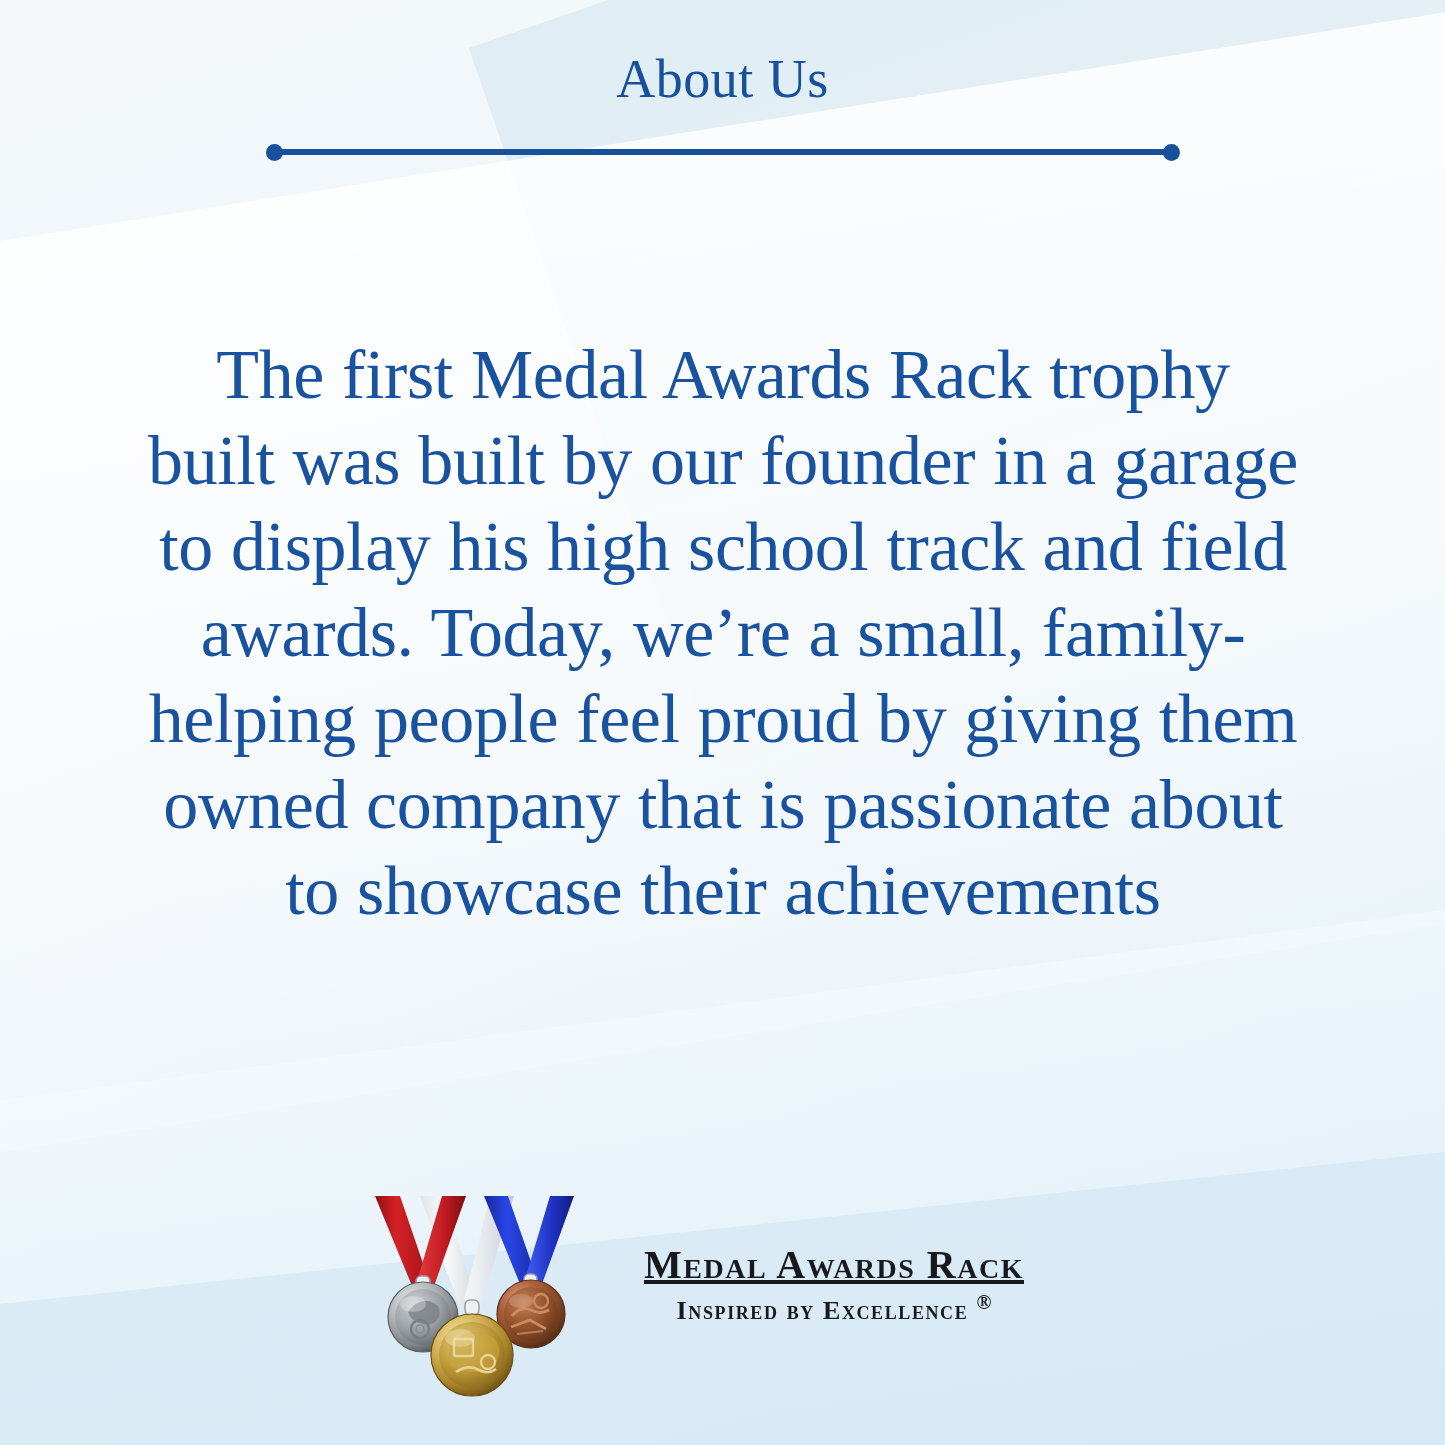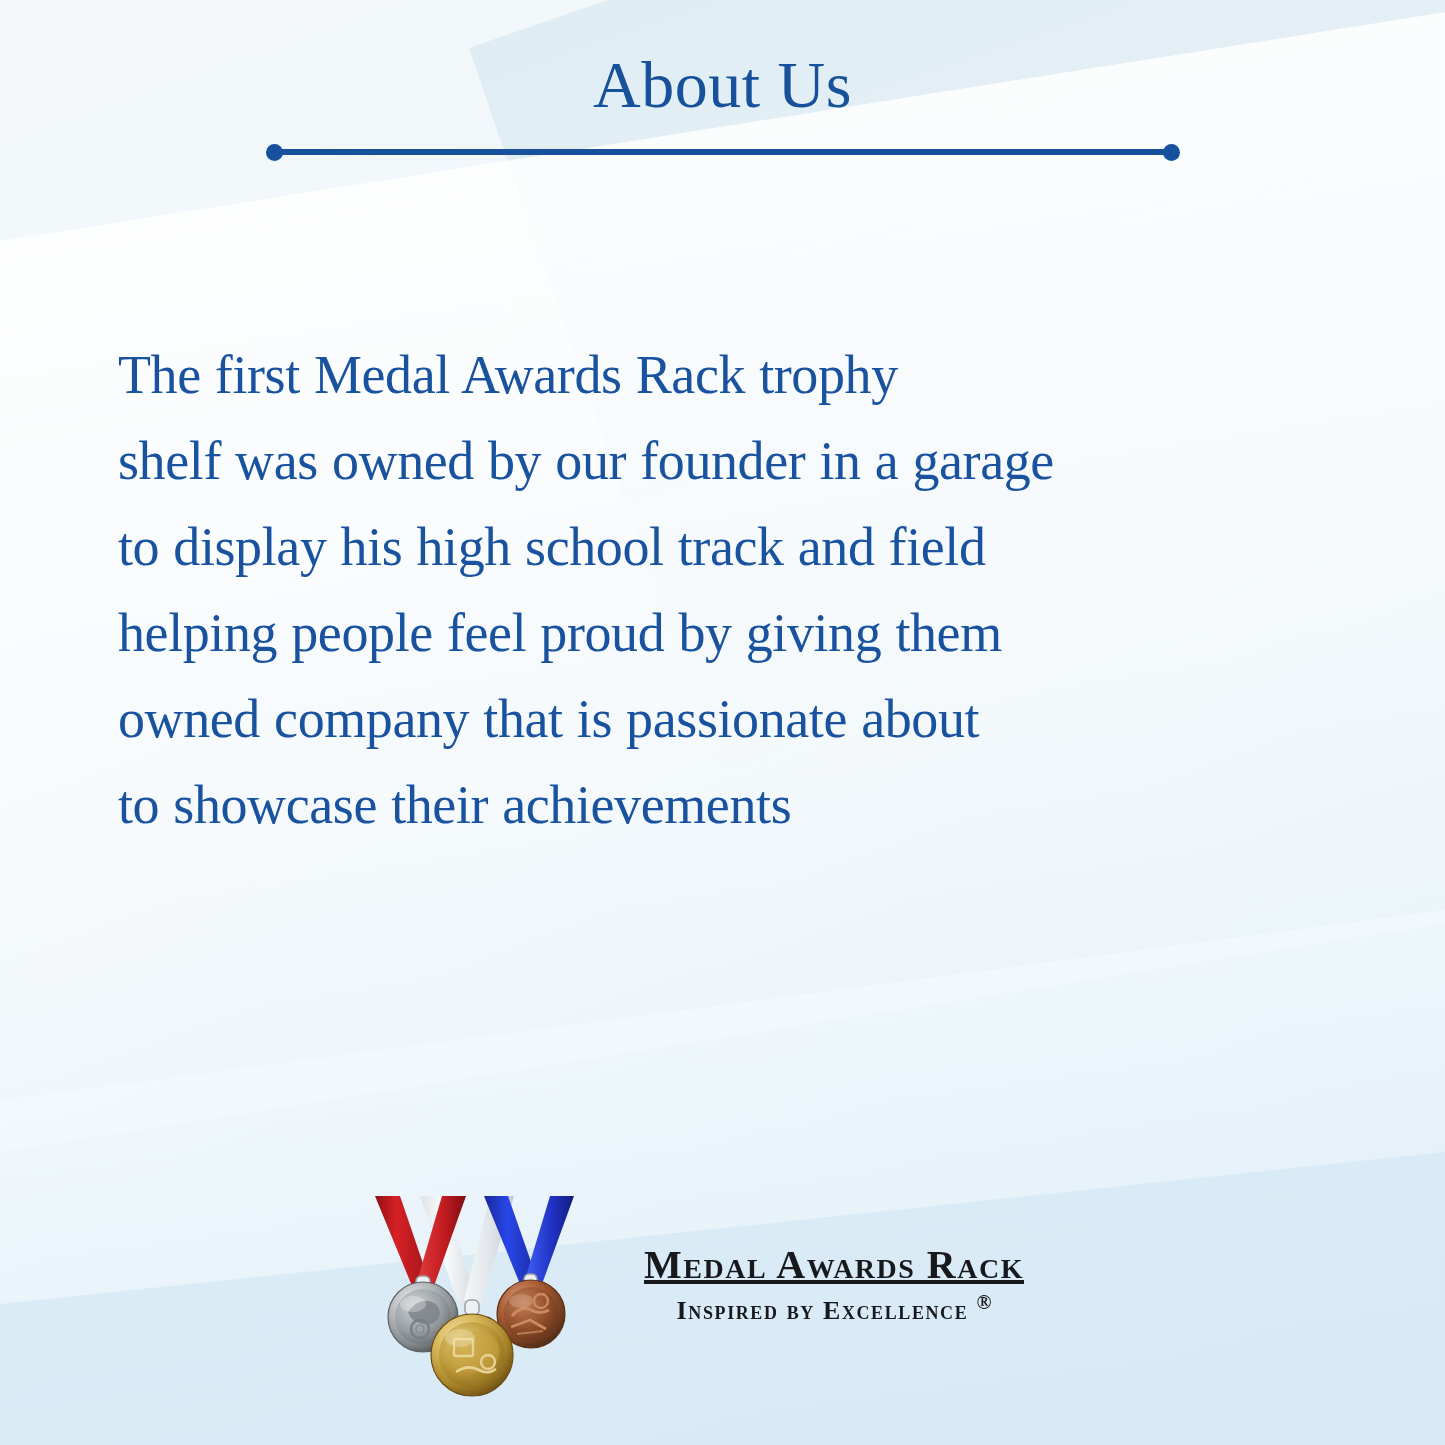--- a/index.html
+++ b/index.html
@@ -74,21 +74,21 @@
     position: absolute;
     top: 0;
     left: 0;
     width: 1445px;
     text-align: center;
   }
   #page-title {
     margin: 0;
     padding-top: 52px;
     font-family: "Liberation Serif", serif;
-    font-size: 66px;
+    font-size: 54px;
     font-weight: 400;
     line-height: 1;
     letter-spacing: 0.5px;
     color: #17509b;
   }
   #divider {
     position: absolute;
     top: 147px;
     left: 268px;
     width: 910px;
@@ -113,24 +113,24 @@
   }
   #divider .dot-left  { left: -2px; }
   #divider .dot-right { right: -2px; }
 
   
   #body-copy {
     position: absolute;
     top: 332px;
     left: 118px;
     width: 1210px;
-    text-align: left;
+    text-align: center;
     color: #19529f;
     font-family: "Liberation Serif", serif;
-    font-size: 54px;
+    font-size: 70px;
     line-height: 86px;
     letter-spacing: -0.4px;
     word-spacing: 1px;
   }
   #body-copy .line {
     display: block;
     white-space: nowrap;
   }
 
   
@@ -197,22 +197,23 @@
 
     <div id="divider">
       <span class="dot dot-left"></span>
       <span class="rule"></span>
       <span class="dot dot-right"></span>
     </div>
   </div>
 
   <div id="body-copy">
     <span class="line">The first Medal Awards Rack trophy</span>
-    <span class="line">shelf was owned by our founder in a garage</span>
+    <span class="line">built was built by our founder in a garage</span>
     <span class="line">to display his high school track and field</span>
+    <span class="line">awards. Today, we’re a small, family-</span>
     <span class="line">helping people feel proud by giving them</span>
     <span class="line">owned company that is passionate about</span>
     <span class="line">to showcase their achievements</span>
   </div>
 
   <div id="logo">
 
     <div id="medals-group">
       <svg width="212" height="236" viewBox="0 0 212 236">
         <defs>

